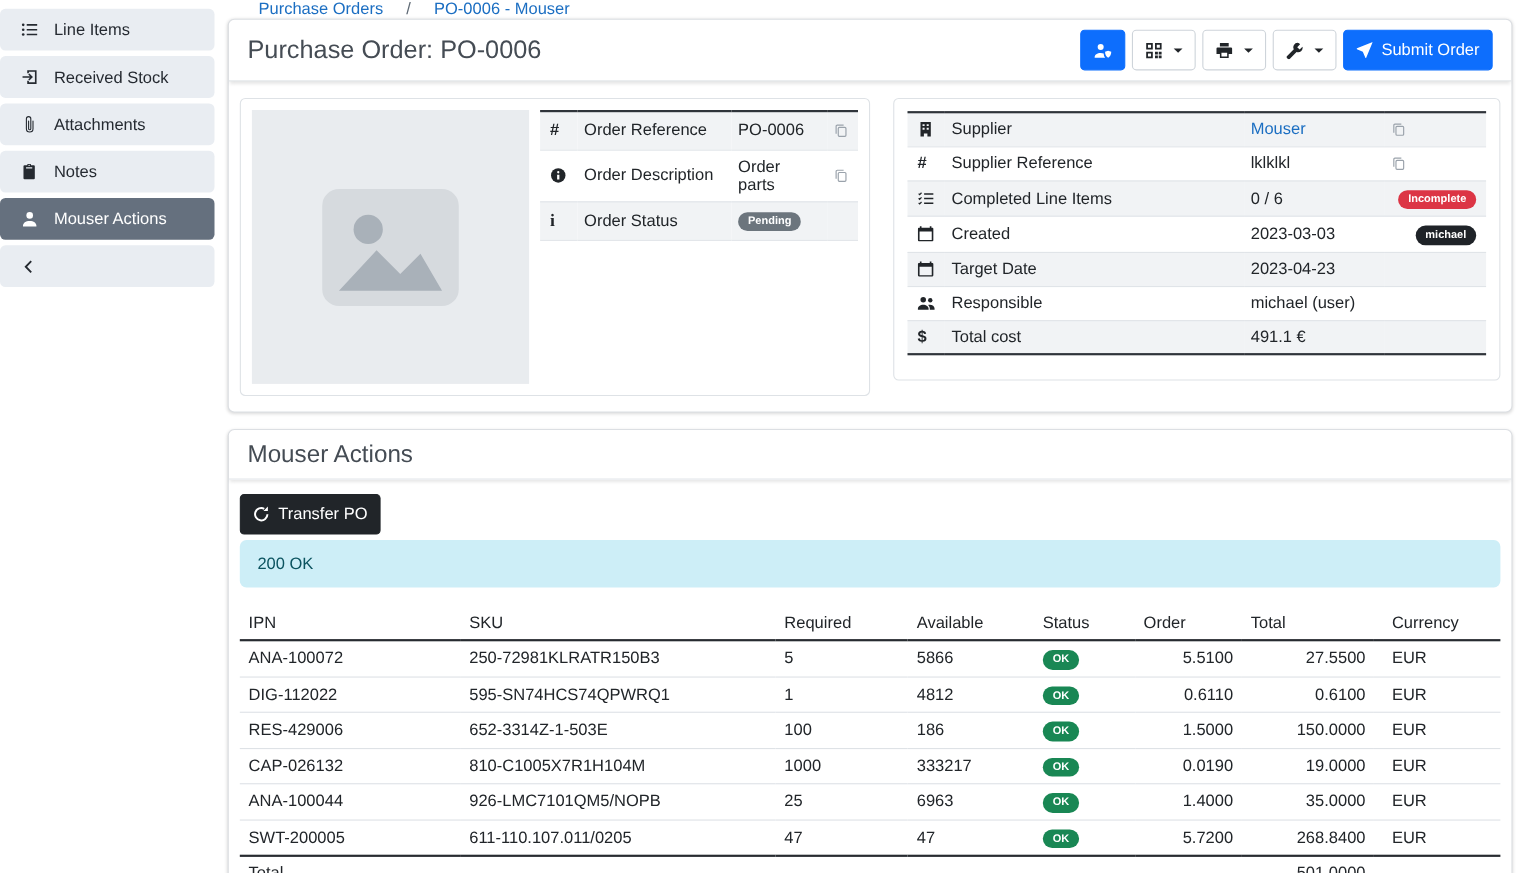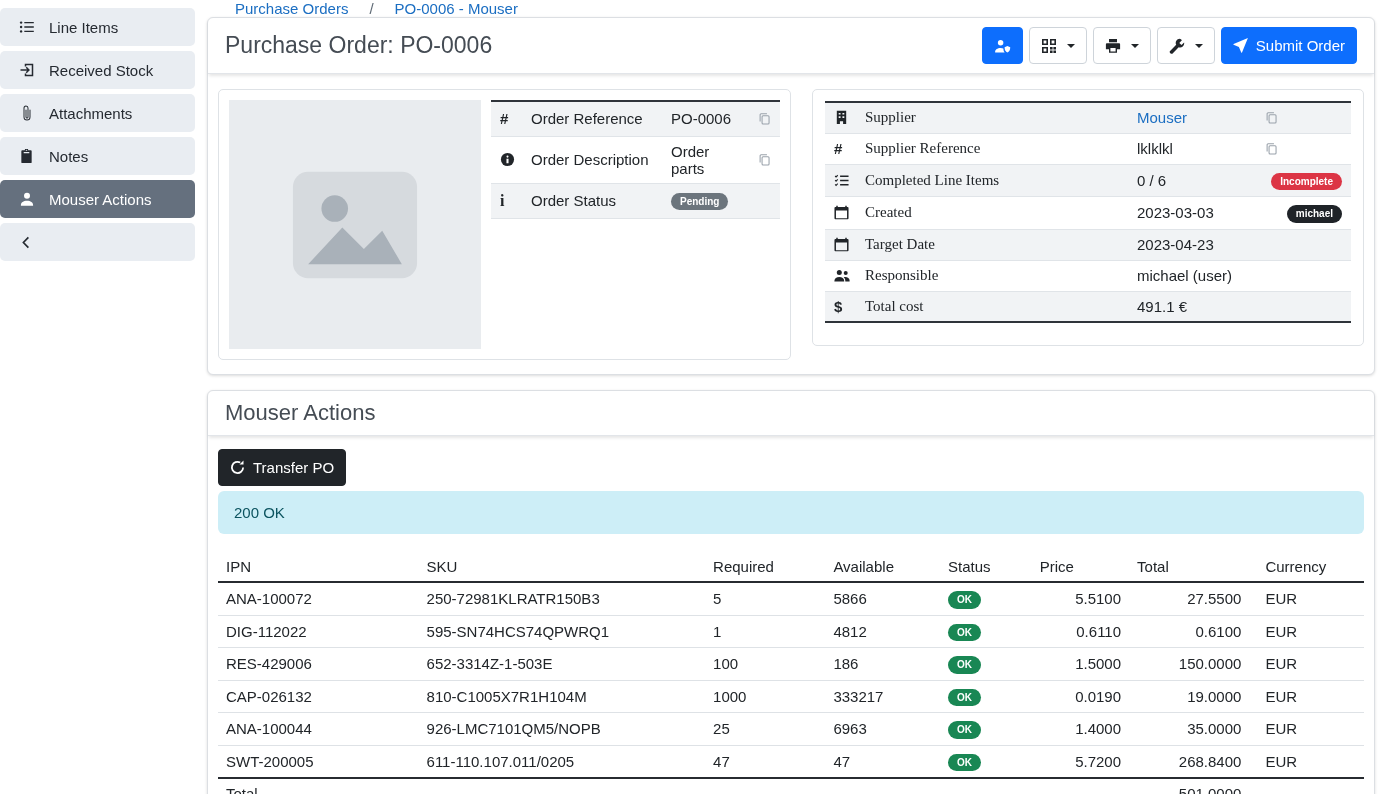--- a/index.html
+++ b/index.html
@@ -46,21 +46,21 @@
   .left-card .detail-table{flex:1;align-self:flex-start;}
   .right-card{flex:1;padding:11px 12px 22px;align-self:flex-start;}
 
   .detail-table{width:100%;border-collapse:collapse;font-size:15px;border-top:2px solid #2f343a;}
   .detail-table tr{border-bottom:1px solid #e0e4e8;}
   .detail-table tr:nth-child(odd){background:#f1f3f5;}
   .detail-table td{padding:6px 6px;vertical-align:middle;height:31px;}
   .left-card .detail-table td{height:35px;}
   .dt-ic{width:34px;color:#212529;padding-left:9px !important;}
   .left-card .dt-lbl{width:140px;}
-  .right-card .dt-lbl{width:272px;font-family:Liberation Serif, serif;}
+  .right-card .dt-lbl{width:272px;}
   .dt-end{text-align:right;padding-right:9px !important;white-space:nowrap;}
   .left-card .dt-end{width:28px;}
   .right-card .dt-end{width:92px;}
   .detail-table.dark-bottom{border-bottom:2px solid #2f343a;}
   .link{color:var(--link,#1b6ec2);cursor:pointer;}
   .copy-btn{color:#9aa2ab;cursor:pointer;}
 
   .badge{display:inline-block;padding:3px 9px;border-radius:9px;font-size:10px;font-weight:bold;color:#fff;line-height:1.15;}
   .badge-gray{background:var(--gray-badge,#6c757d);}
   .badge-red{background:var(--danger,#dc3545);}
@@ -333,21 +333,21 @@
         </button>
         <div class="alert">200 OK</div>
         <table class="data-table">
           <thead>
             <tr>
               <th class="c-ipn">IPN</th>
               <th class="c-sku">SKU</th>
               <th class="c-req">Required</th>
               <th class="c-avail">Available</th>
               <th class="c-status">Status</th>
-              <th class="c-price">Price</th>
+              <th class="c-price">Order</th>
               <th class="c-total">Total</th>
               <th class="c-cur">Currency</th>
             </tr>
           </thead>
           <tbody id="parts-body">
               <tr>
                 <td class="c-ipn">ANA-100072</td>
                 <td class="c-sku">250-72981KLRATR150B3</td>
                 <td class="c-req">5</td>
                 <td class="c-avail">5866</td>

